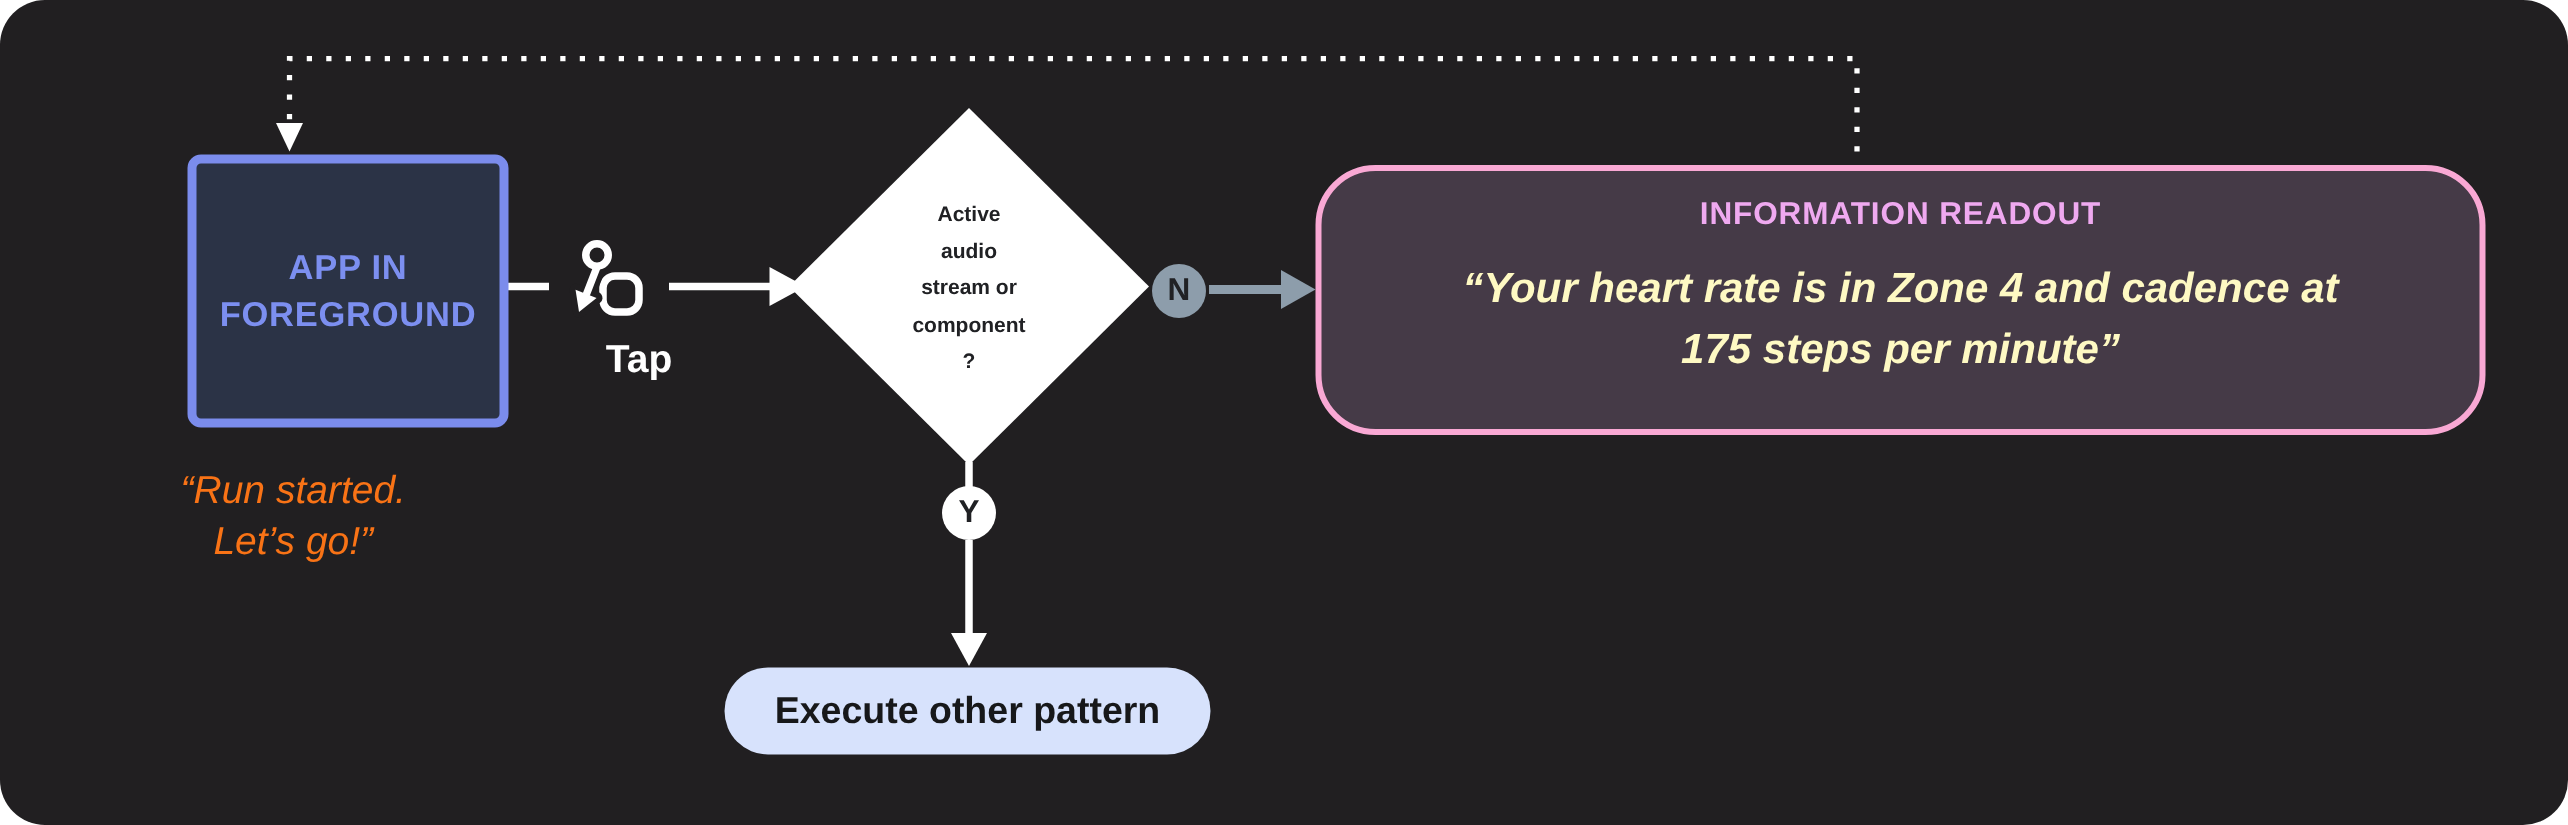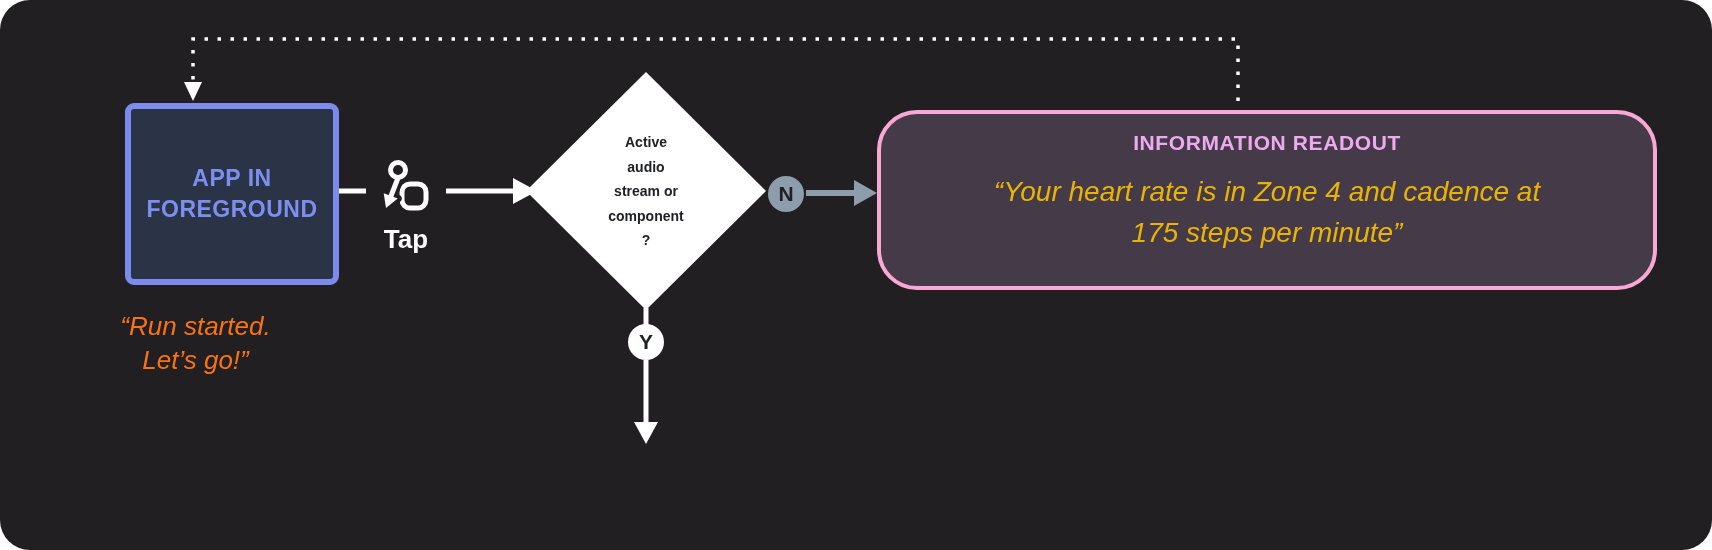--- a/index.html
+++ b/index.html
@@ -59,21 +59,21 @@
     text-align: center;
     white-space: pre-line;
   }
   .tap-icon {
     position: absolute;
     left: 376px; top: 160px;
     width: 56px; height: 62px;
   }
   .tap-label {
     position: absolute;
-    left: 356px; top: 224px;
+    left: 376px; top: 224px;
     width: 100px;
     color: #ffffff;
     font-size: 26px;
     font-weight: bold;
     text-align: center;
   }
   .decision-label {
     position: absolute;
     left: 546px; top: 130px;
     width: 200px;
@@ -111,23 +111,23 @@
     margin-top: 17px;
     text-align: center;
     color: #EFA9F0;
     font-size: 21px;
     font-weight: bold;
     letter-spacing: 0.6px;
   }
   .readout-quote {
     margin-top: 17px;
     text-align: center;
-    color: #eab308;
+    color: #fef9c3;
     font-size: 28px;
-    font-weight: normal;
+    font-weight: bold;
     font-style: italic;
     line-height: 1.45;
     white-space: pre-line;
   }
   .pill {
     position: absolute;
     left: 483px; top: 445px;
     width: 324px; height: 58px;
     background: #D7E2FC;
     border-radius: 29px;
@@ -195,14 +195,17 @@
 
   <div class="badge badge-n">N</div>
   <div class="badge badge-y">Y</div>
 
   <div class="readout-node">
     <div class="readout-title">INFORMATION READOUT</div>
     <div class="readout-quote">“Your heart rate is in Zone 4 and cadence at
 175 steps per minute”</div>
   </div>
 
+  <div class="pill">
+    <span class="pill-label">Execute other pattern</span>
+  </div>
 
 </div>
 
 </body></html>

